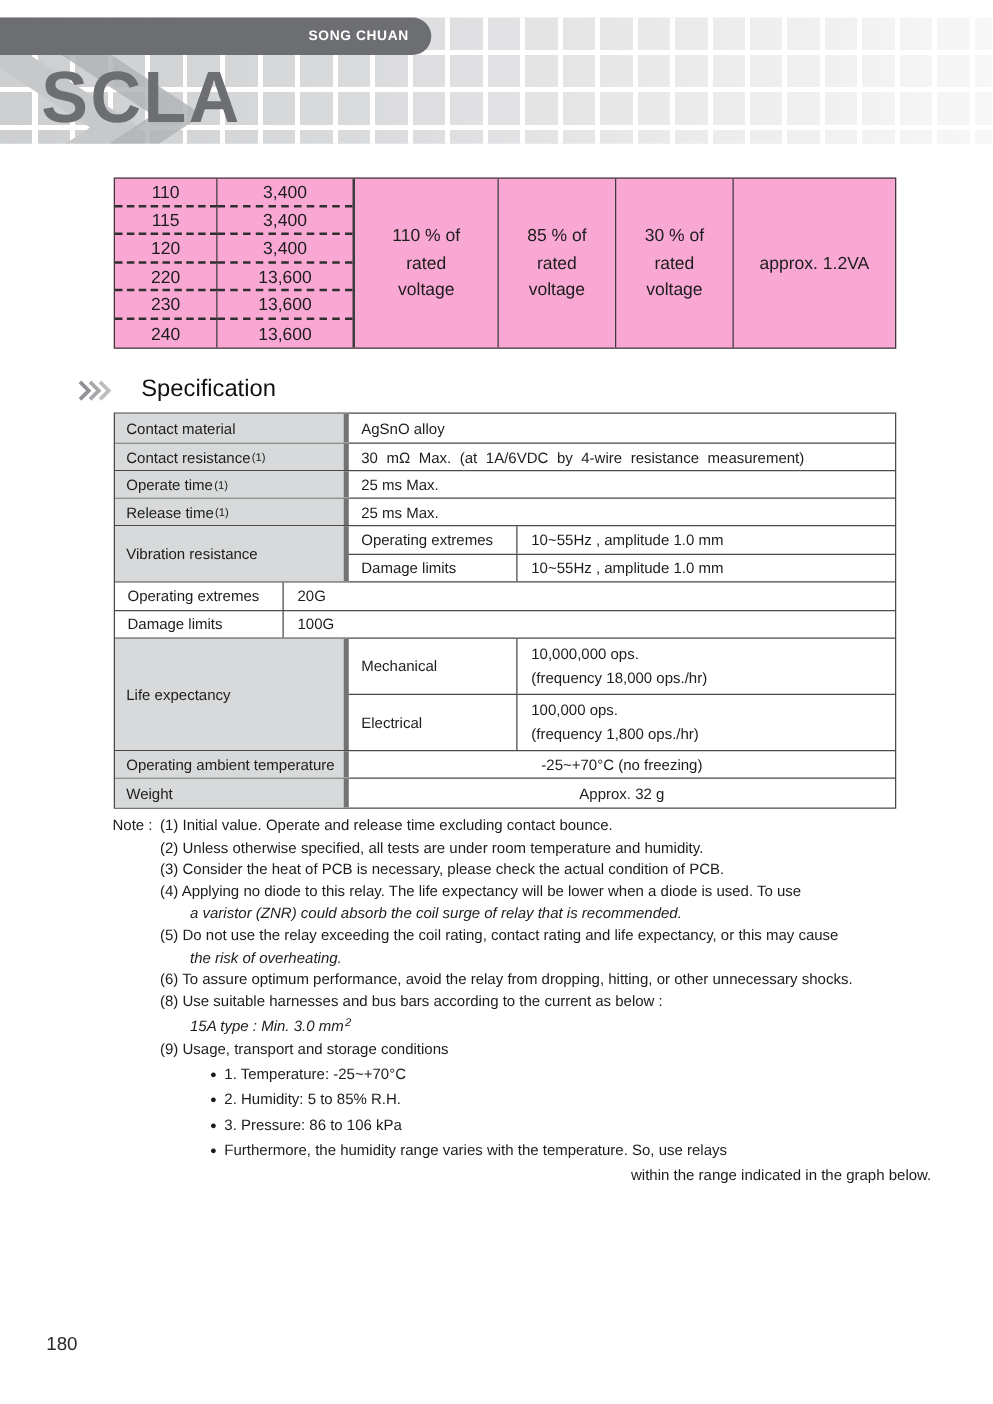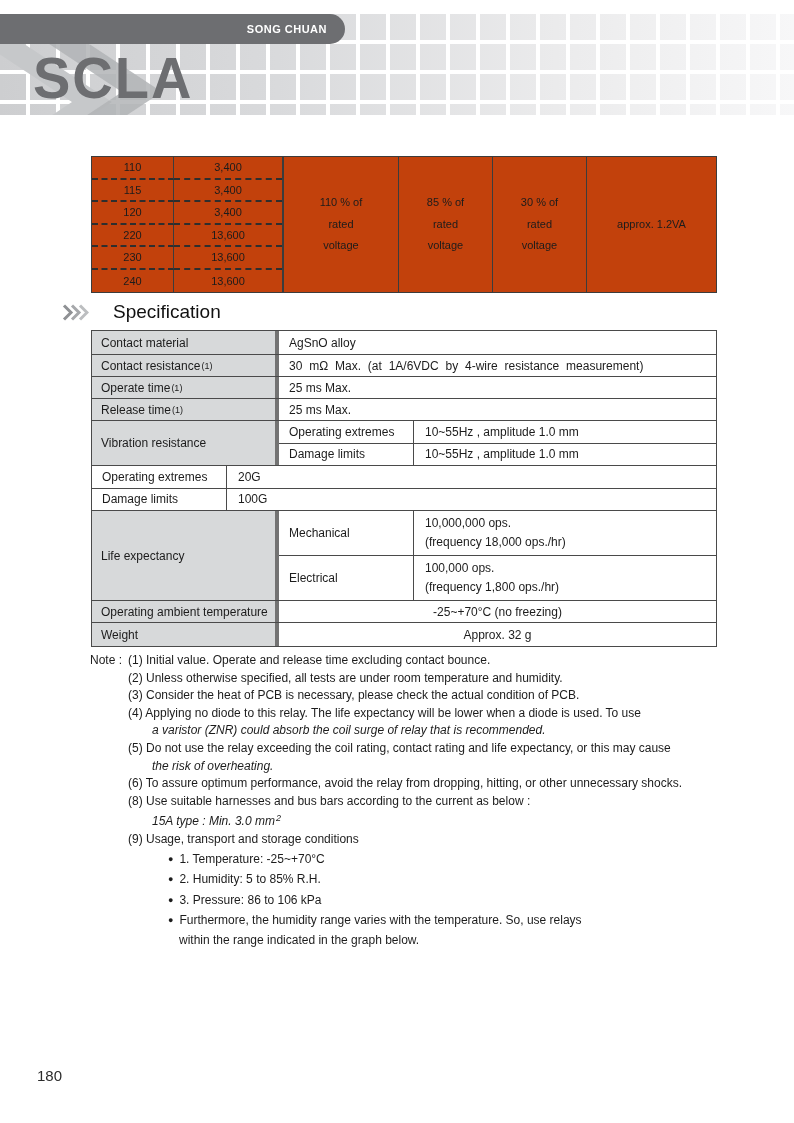--- a/index.html
+++ b/index.html
@@ -25,24 +25,24 @@
     padding-right:18px; color:#ffffff; font-size:11px; font-weight:bold; letter-spacing:0.5px;
   }
   .logo-text {
     position:absolute; left:33px; top:49px; font-size:56px; font-weight:bold;
     color:#6d6e71; letter-spacing:2px; line-height:1; transform:scaleY(1.04);
     transform-origin:top left;
   }
 
   
   .coil-table {
-    position:absolute; left:91px; top:156px; width:626px; height:137px;
+    position:absolute; left:91px; top:142px; width:626px; height:137px;
     display:grid; grid-template-columns:82px 108px 116px 94px 94px 1fr;
     grid-template-rows:repeat(6, 1fr);
-    border:1px solid #3c3c3c; font-size:11px; background:#c2410c;
+    border:1px solid #3c3c3c; font-size:14px; background:#f9a8d4;
   }
   .coil-cell { display:flex; align-items:center; justify-content:center; }
   .coil-v { grid-column:1; border-right:1px solid #3c3c3c; border-bottom:2px dashed #2e2e2e; }
   .coil-r { grid-column:2; border-bottom:2px dashed #2e2e2e; }
   .coil-v.last, .coil-r.last { border-bottom:none; }
   .coil-m {
     grid-row:1 / 7; display:flex; flex-direction:column; align-items:center;
     justify-content:center; border-left:1px solid #3c3c3c; line-height:21.5px; text-align:center;
   }
   .coil-m.c3 { grid-column:3; border-left:2px solid #3c3c3c; }
@@ -81,21 +81,21 @@
   .wsp { word-spacing:3.5px; }
   sup { font-size:9px; vertical-align:4px; margin-left:1px; }
 
   
   .notes { position:absolute; left:90px; top:652px; width:655px; font-size:12px; }
   .note-label { position:absolute; left:0; top:0; line-height:17.6px; }
   .note-lines { margin-left:38px; }
   .nl { line-height:17.6px; }
   .nl.cont { padding-left:24px;font-style:italic; }
   .nl.blt { line-height:20.5px; padding-left:40px; }
-  .nl.bltc { line-height:18px; padding-left:51px; }
+  .nl.bltc { line-height:18px; padding-left:51px;text-align:right; }
   .dot { font-size:9px; margin-right:6px; vertical-align:1px; }
 
   .page-number { position:absolute; left:37px; top:1067px; font-size:15px; color:#2b2b2b; }
 </style>
 </head>
 <body>
 
 <div class="page">
 
   <div class="grid-bg">

